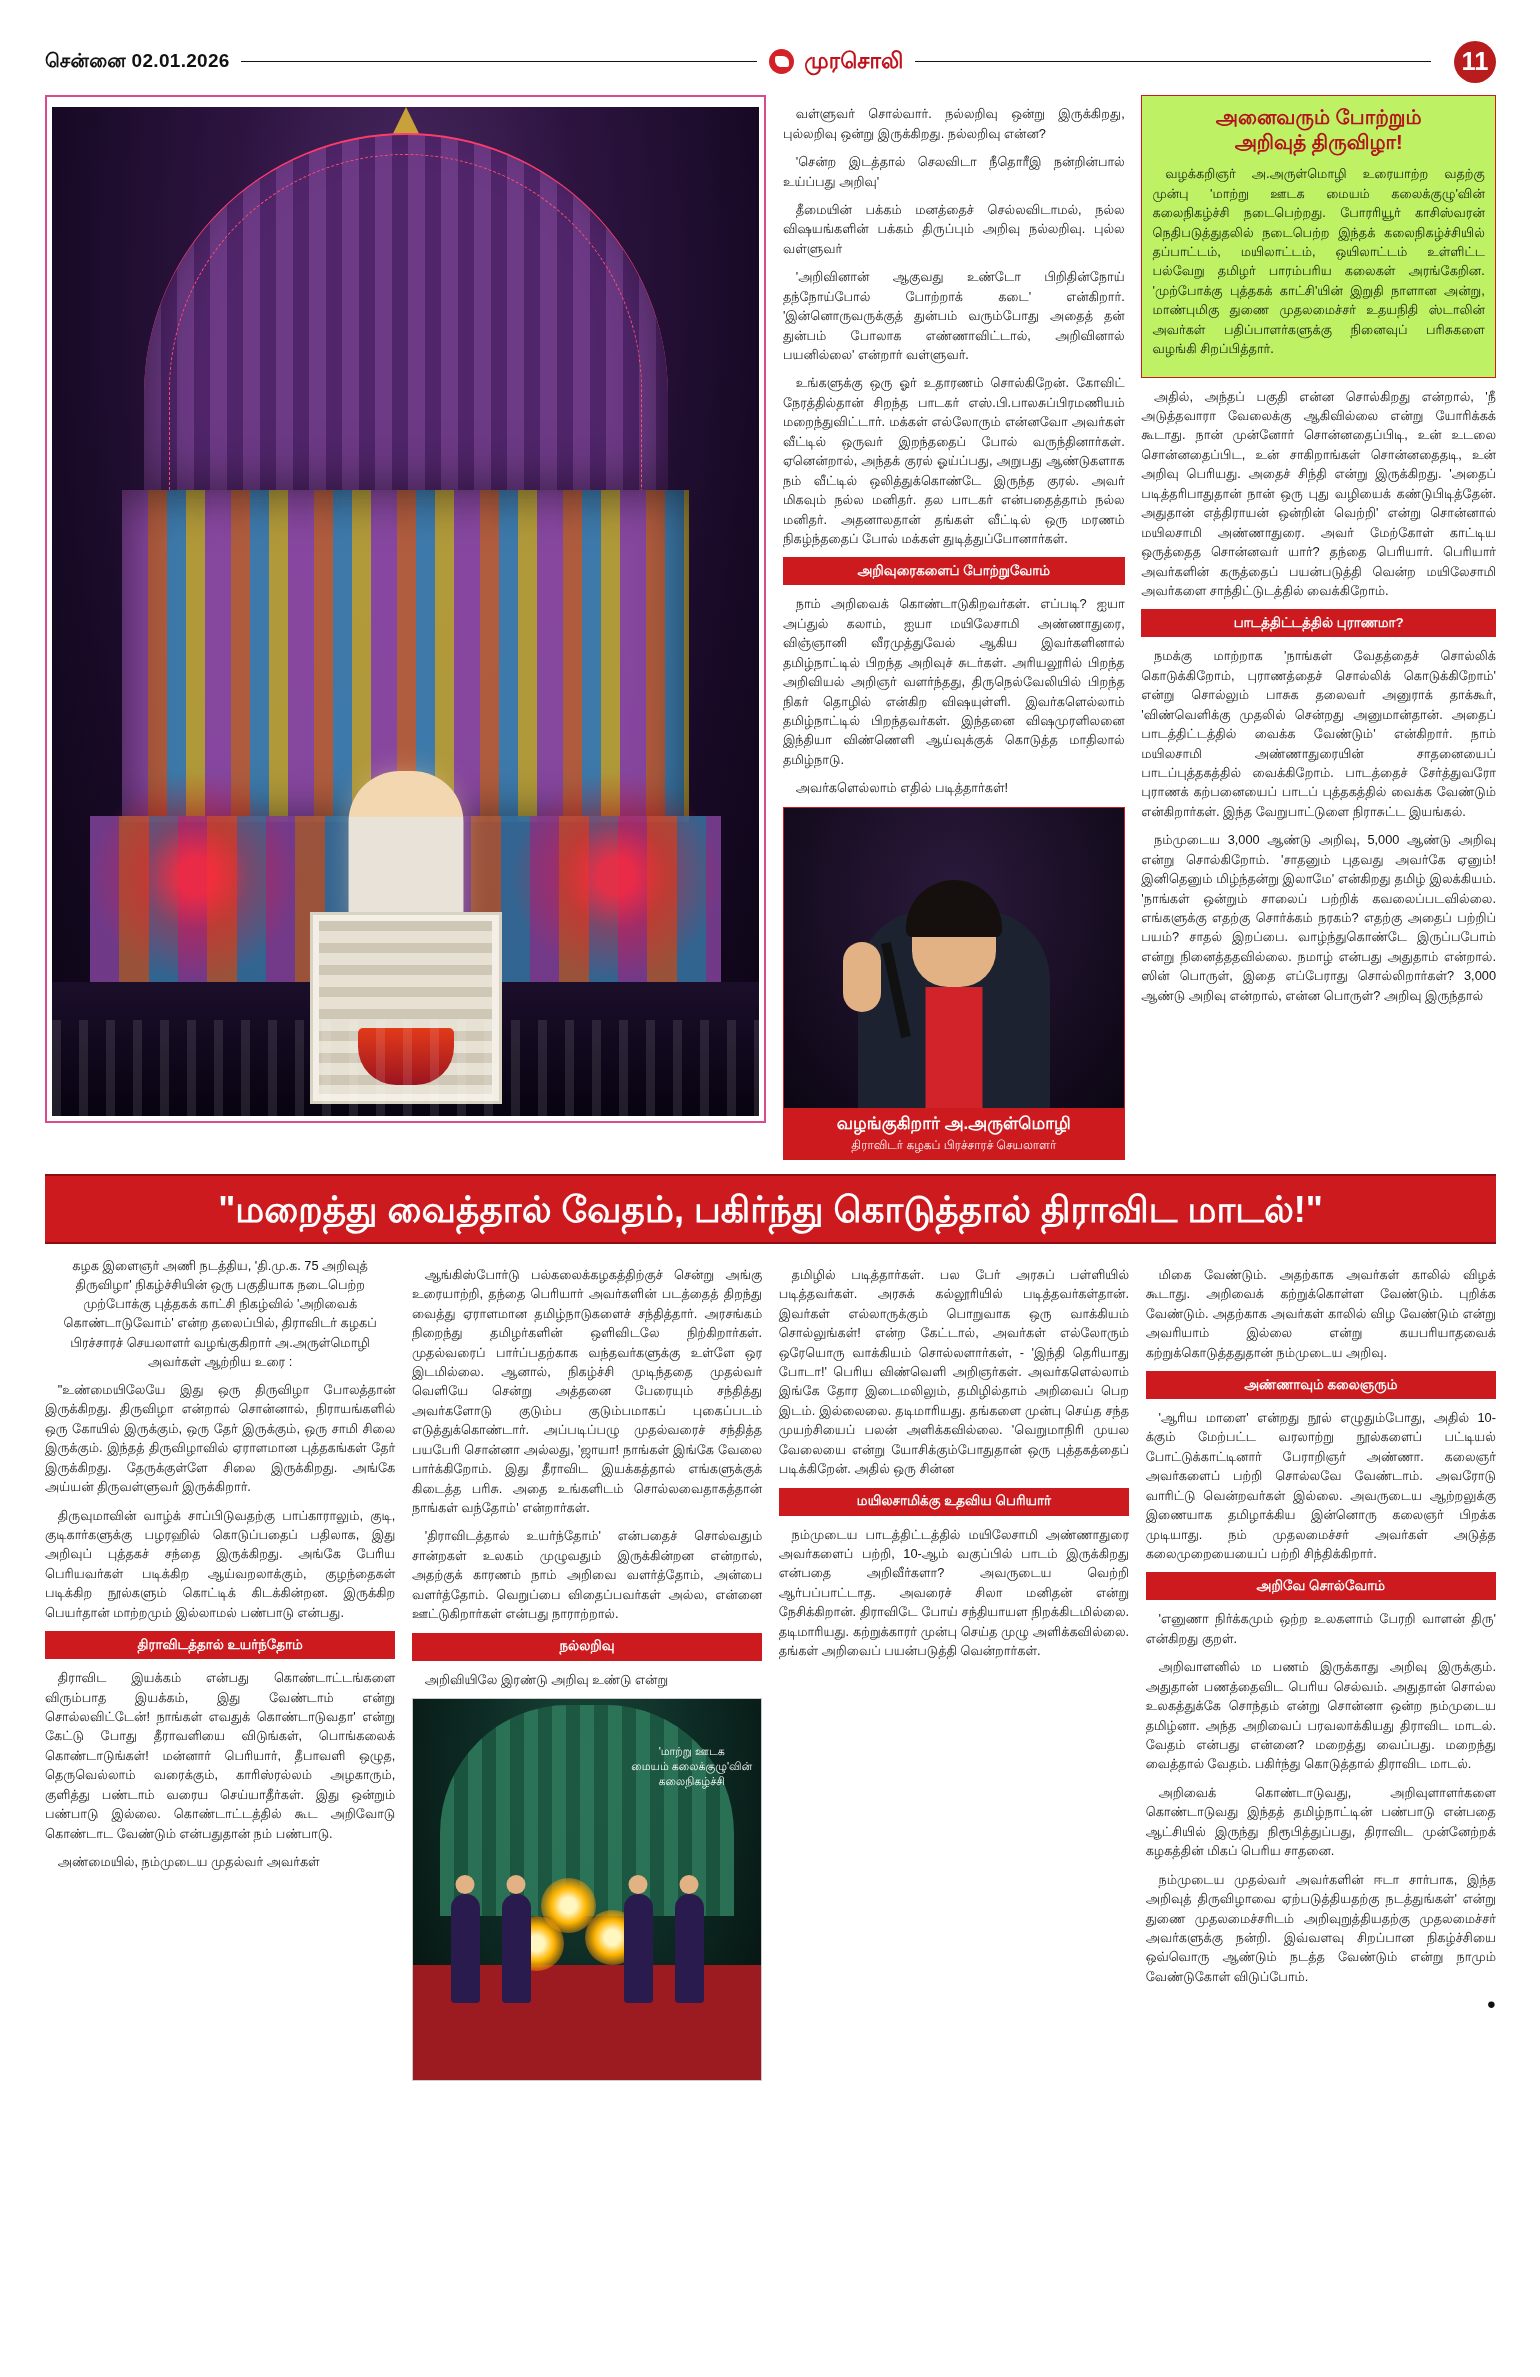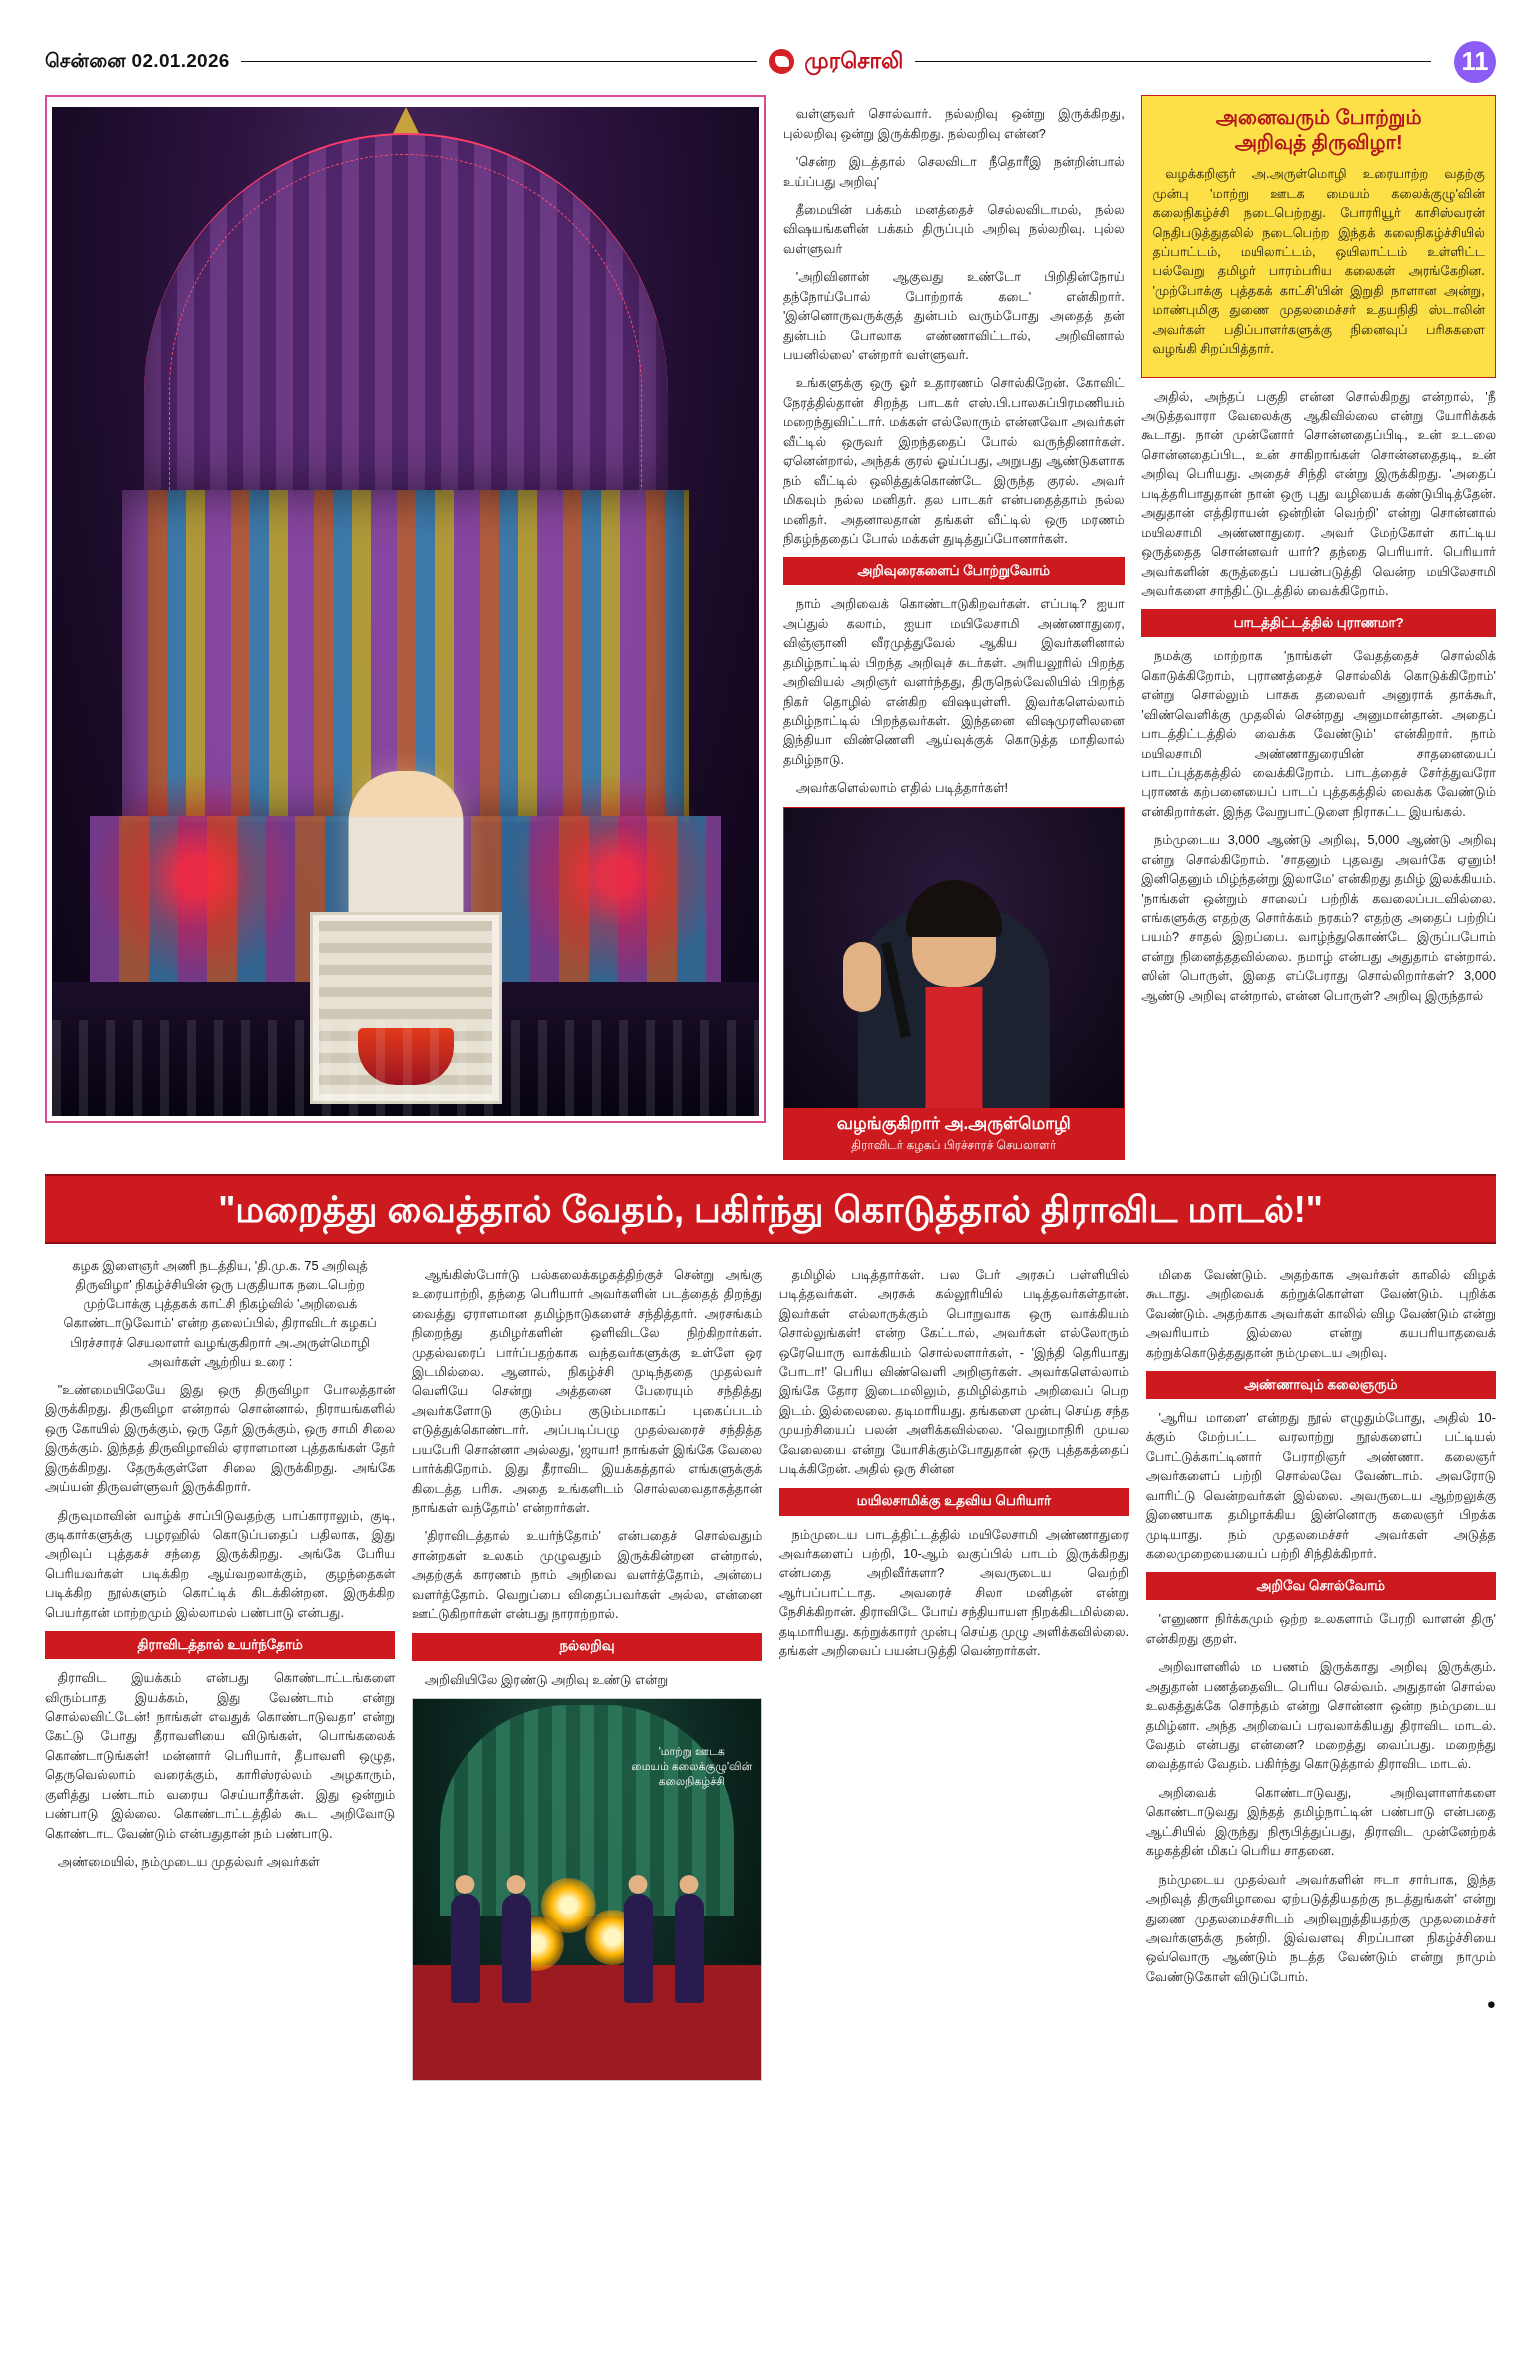--- a/index.html
+++ b/index.html
@@ -20,21 +20,21 @@
   .mh-logo {
     width: 25.5px; height: 25.5px; border-radius: 50%;
     background: #d42027; position: relative; display:inline-block;
   }
   .mh-logo::after{
     content:""; position:absolute; left:5.7px; top:7.7px; width:14px; height:10.2px;
     background:#fff; border-radius: 1.9px 6.4px 1.9px 6.4px;
   }
   .mh-title { font-size: 22px; font-weight: bold; color: #c1121c; }
   .mh-page {
-    width: 42px; height: 42px; border-radius:50%; background:#8b5cf6; color:#fff;
+    width: 42px; height: 42px; border-radius:50%; background:#b91c1c; color:#fff;
     display:flex; align-items:center; justify-content:center;
     font-size: 25.5px; font-weight:bold; margin-left: 11.5px;
   }
 
   
   .content { position:relative; margin-top: 10.2px; }
   .top-row { display:flex; gap: 16.6px; }
   .col-left { width: 728px; }
   .col-mid  { width: 345px; }
   .col-right{ width: 358px; }
@@ -83,21 +83,21 @@
   .ph-crowd { position:absolute; left:0; right:0; bottom:0; height: 96px;
      background: repeating-linear-gradient(90deg, rgba(255,255,255,.10) 0 9px, rgba(0,0,0,0) 9px 27px); }
 
   
   .txt { font-size: 12.8px; line-height: 1.52; text-align: justify; color:#141414; }
   .txt p { margin: 9px 0 9px 0; text-indent: 12.8px; }
   .redhead {
     background: #cc1a1f; color:#fff; font-weight:bold; font-size: 13.4px;
     text-align:center; padding: 3.8px 2.6px; margin: 9px 0 7.7px 0;
   }
-  .yellowbox { background:#fde047; border: 1.9px solid #cc1a1f; padding: 9px 10.2px; }
+  .yellowbox { background:#bef264; border: 1.9px solid #cc1a1f; padding: 9px 10.2px; }
   .yellowbox .yb-title { color:#b3141c; font-weight:bold; font-size: 20px; line-height:1.25; text-align:center; margin-bottom: 6.4px;}
 
   
   .spk-card { margin-top: 6px; border: 1.9px solid #cc1a1f; }
   .spk-photo { position:relative; height: 300px; overflow:hidden; background: radial-gradient(ellipse at 50% 30%, #2b1a3c, #0c0613); }
   .spk-body { position:absolute; left:50%; transform:translateX(-50%); bottom:-12.8px; width: 192px; height: 211px; background:#1d2230; border-radius: 70px 70px 0 0; }
   .spk-face { position:absolute; left:50%; transform:translateX(-50%); bottom: 121px; width: 84px; height: 102px; background:#e2b184; border-radius: 42px 42px 36px 36px; }
   .spk-hair { position:absolute; left:50%; transform:translateX(-50%); bottom: 171px; width: 96px; height: 57px; background:#15100e; border-radius: 48px 48px 6.4px 6.4px; }
   .spk-sash { position:absolute; left:50%; transform:translateX(-50%); bottom: 0; width: 57px; height: 121px; background:#d2232a; }
   .spk-mic { position:absolute; left: 107px; bottom: 70px; width: 10.2px; height: 96px; background:#111; transform: rotate(-12deg); }

